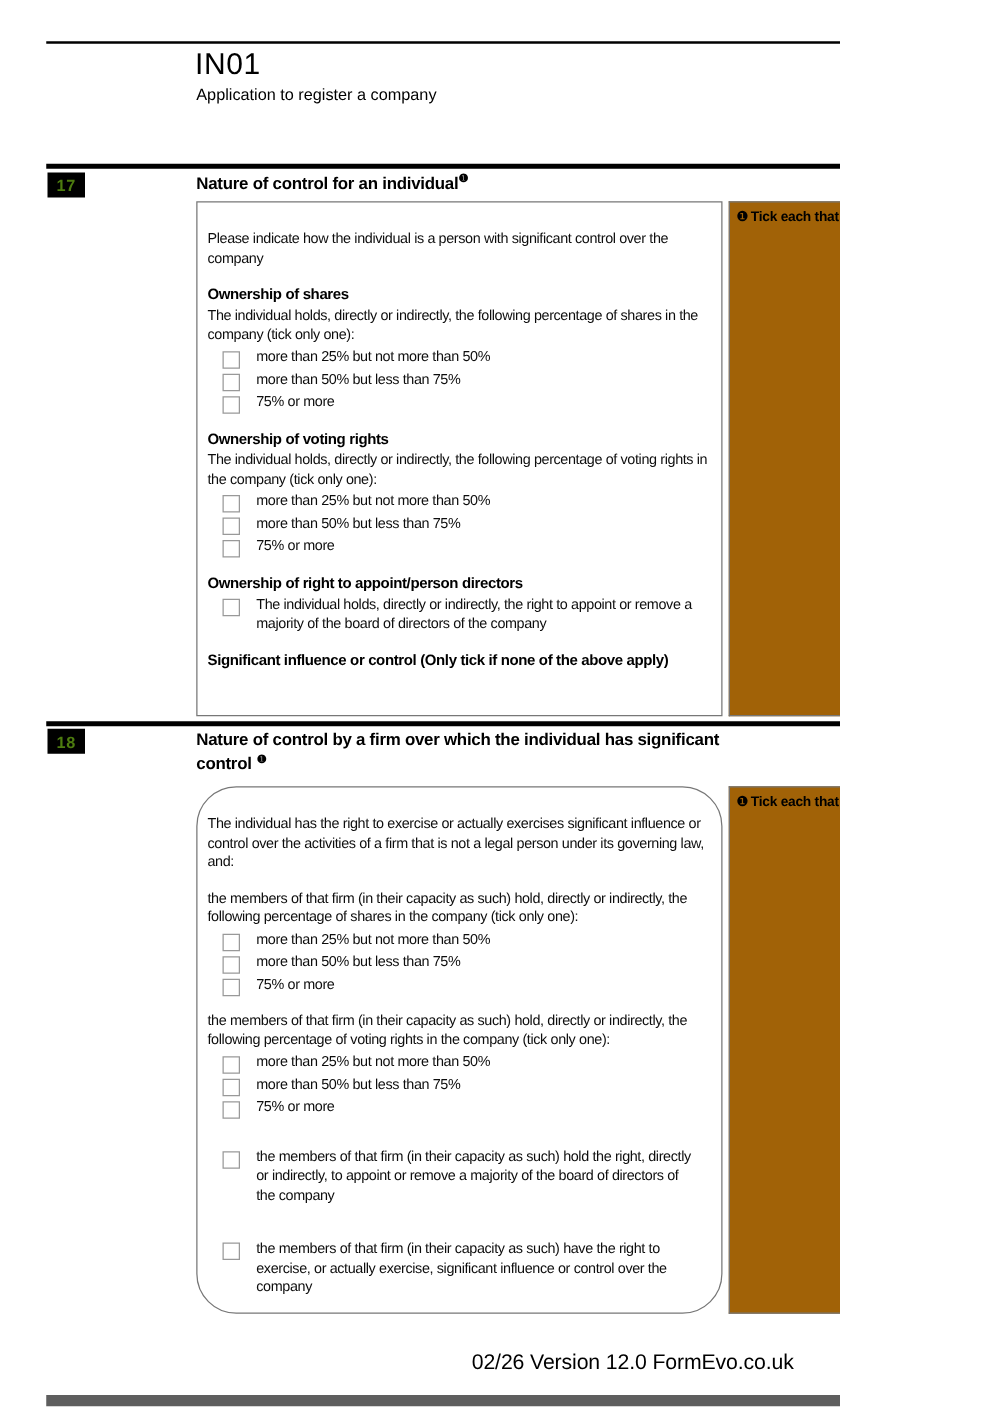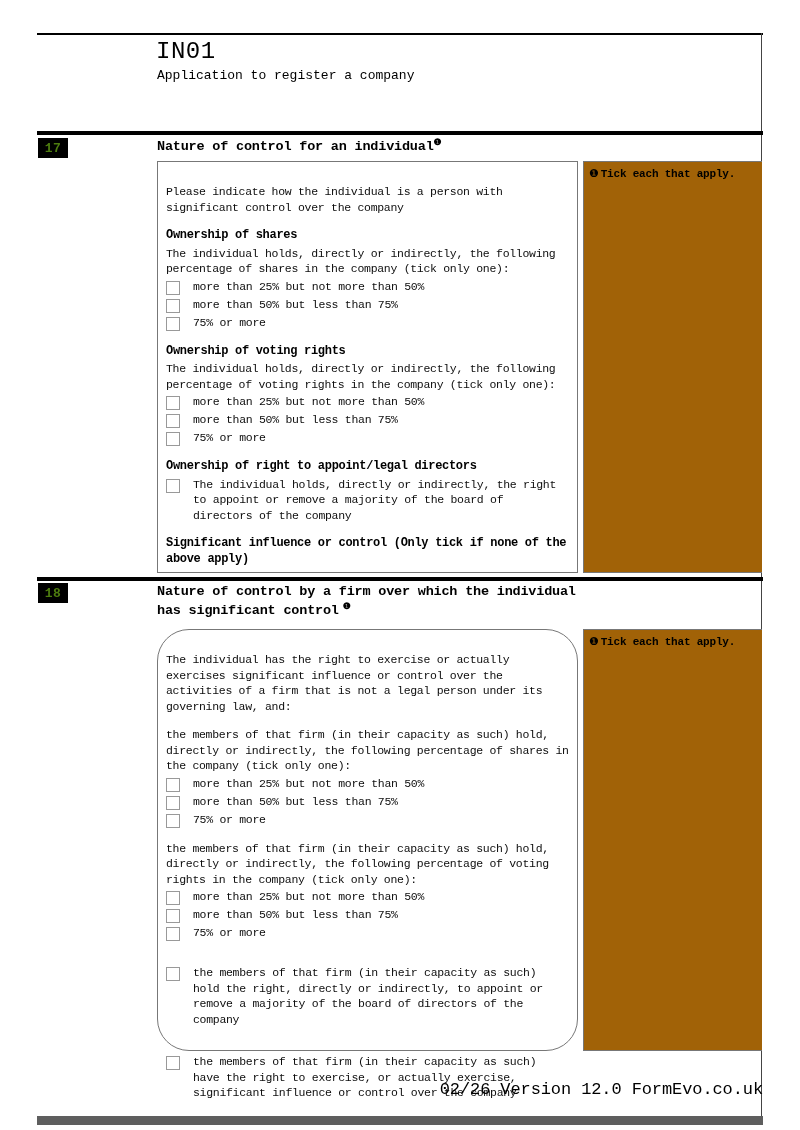--- a/index.html
+++ b/index.html
@@ -1,18 +1,18 @@
 <!DOCTYPE html>
 <html><head>
 <meta charset="utf-8">
 <style>
   html,body{margin:0;padding:0;background:#fff;}
   .page{
-    position:relative;width:800px;height:1130px;background:#fff;overflow:hidden;
-    font-family:Liberation Mono, monospace;color:#111;
+    position:relative;width:672px;height:1130px;background:#fff;overflow:hidden;
+    font-family:Liberation Sans, sans-serif;color:#111;
   }
   .rule-top{position:absolute;left:37px;top:33px;width:726px;height:2px;background:#000;}
   .rule-right{position:absolute;left:761px;top:33px;width:1px;height:1090px;background:#444;}
   .bottom-bar{position:absolute;left:37px;top:1116px;width:726px;height:9px;background:#5e5e5e;}
 
   .form-code{position:absolute;left:156px;top:38px;font-size:24px;font-weight:400;color:#000;letter-spacing:0.5px;}
   .form-subtitle{position:absolute;left:157px;top:68px;font-size:13px;color:#000;}
 
   .divider{position:absolute;left:37px;width:726px;height:4px;background:#000;}
   .divider.s17{top:131px;}
@@ -51,21 +51,21 @@
   .note{font-size:11px;font-weight:bold;letter-spacing:-0.2px;line-height:14px;color:#000;}
   .note-ic{font-weight:normal;font-size:11px;margin-right:2px;}
 
   .intro{margin:1px 0 5px 0;}
   .group-title{font-weight:bold;font-size:12px;letter-spacing:-0.3px;margin:13px 0 2px 0;color:#000;}
   .desc{margin:0 0 2px 0;}
   .grp{margin:0;}
   .grp.mt{margin-top:13px;}
   .grp.mt-lg{margin-top:24px;}
   .grp.mt-xl{margin-top:27px;}
-  .opt{display:flex;align-items:flex-start;margin:2px 0;}
+  .opt{display:flex;align-items:flex-start;margin:2px 12px;}
   .cb{
     flex:0 0 12px;width:12px;height:12px;border:1px solid #999;background:#fff;
     margin-right:13px;margin-top:2px;
   }
   .opt-label{flex:1;}
 
   .footer{position:absolute;top:1080px;right:37px;font-size:17px;color:#000;letter-spacing:-0.1px;}
 </style>
 </head>
 <body>
@@ -115,21 +115,21 @@
         <span class="cb"></span>
         <span class="opt-label">more than 50% but less than 75%</span>
       </div>
       <div class="opt">
         <span class="cb"></span>
         <span class="opt-label">75% or more</span>
       </div>
     </div>
 
     <div class="grp">
-      <div class="group-title">Ownership of right to appoint/legal directors</div>
+      <div class="group-title">Ownership of right to appoint/person directors</div>
       <div class="opt">
         <span class="cb"></span>
         <span class="opt-label">The individual holds, directly or indirectly, the right to appoint or remove a majority of the board of directors of the company</span>
       </div>
     </div>
 
     <div class="grp">
       <div class="group-title">Significant influence or control (Only tick if none of the above apply)</div>
     </div>
   </div>

